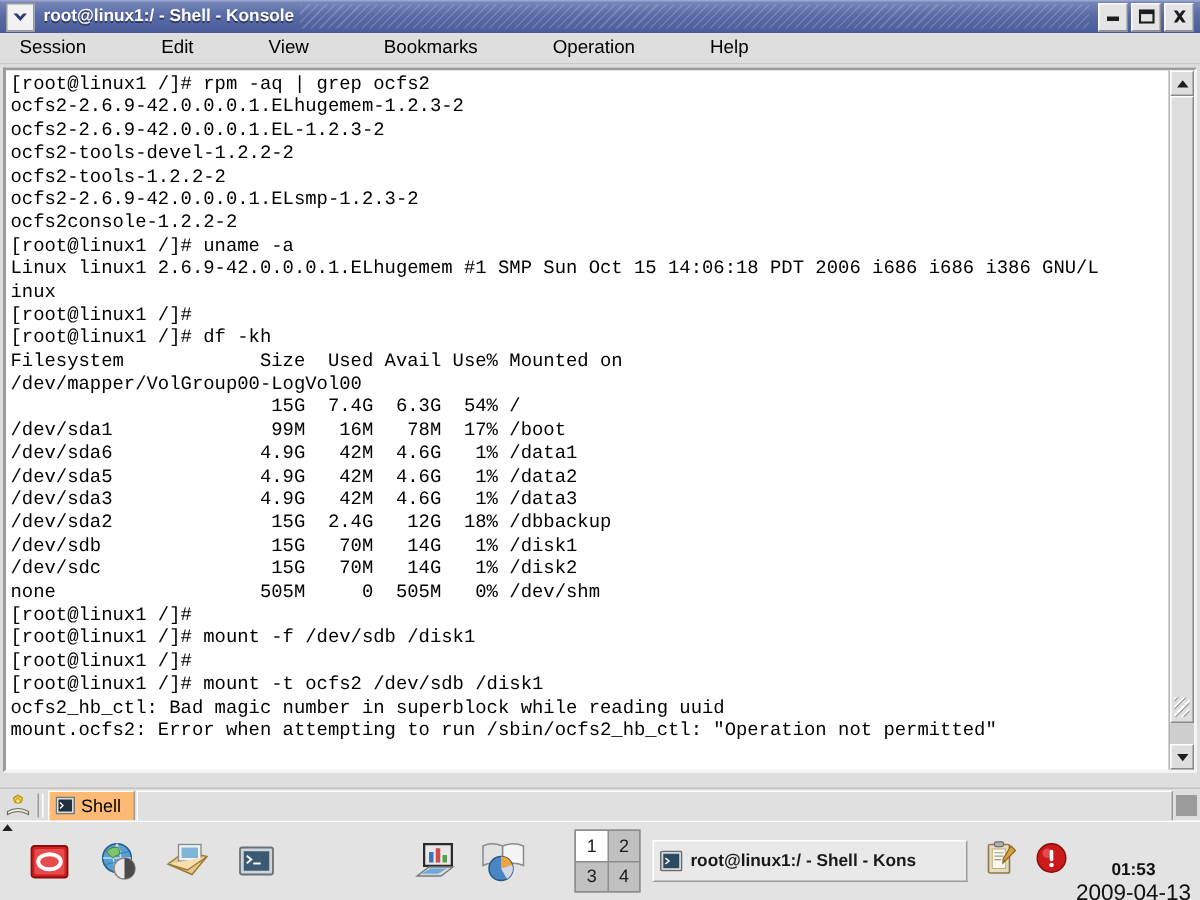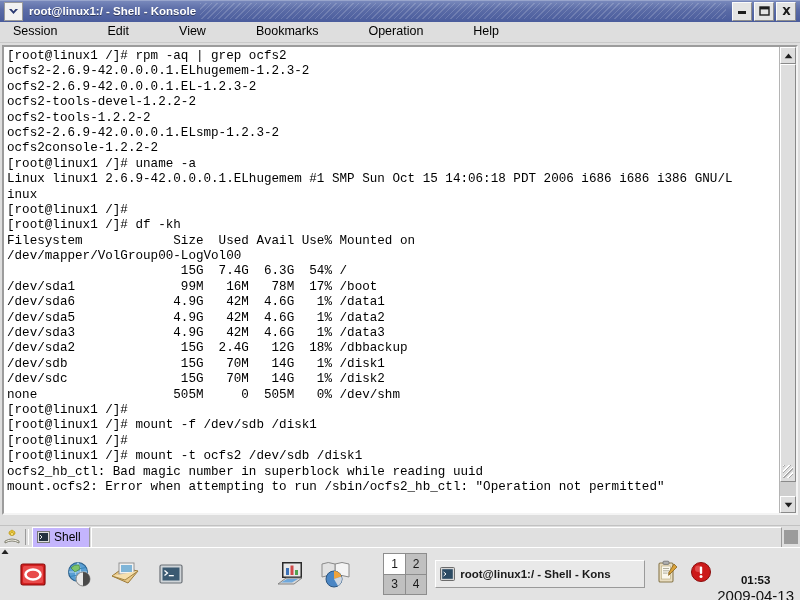--- a/index.html
+++ b/index.html
@@ -199,21 +199,21 @@
     border-left: 1px solid #9a9a9a;
     border-right: 1px solid #ffffff;
     flex: none;
   }
   .konsole-tab {
     height: 19px;
     display: flex;
     align-items: center;
     gap: 4px;
     padding: 0 8px 0 4px;
-    background: #c4b5fd;
+    background: #fdba74;
     border: 1px solid;
     border-color: #ffffff #9a9a9a #9a9a9a #ffffff;
     font-size: 12px;
     flex: none;
   }
   #tab-filler {
     flex: 1 1 auto;
     height: 19px;
     background: #e0e0e0;
     border: 1px solid;

